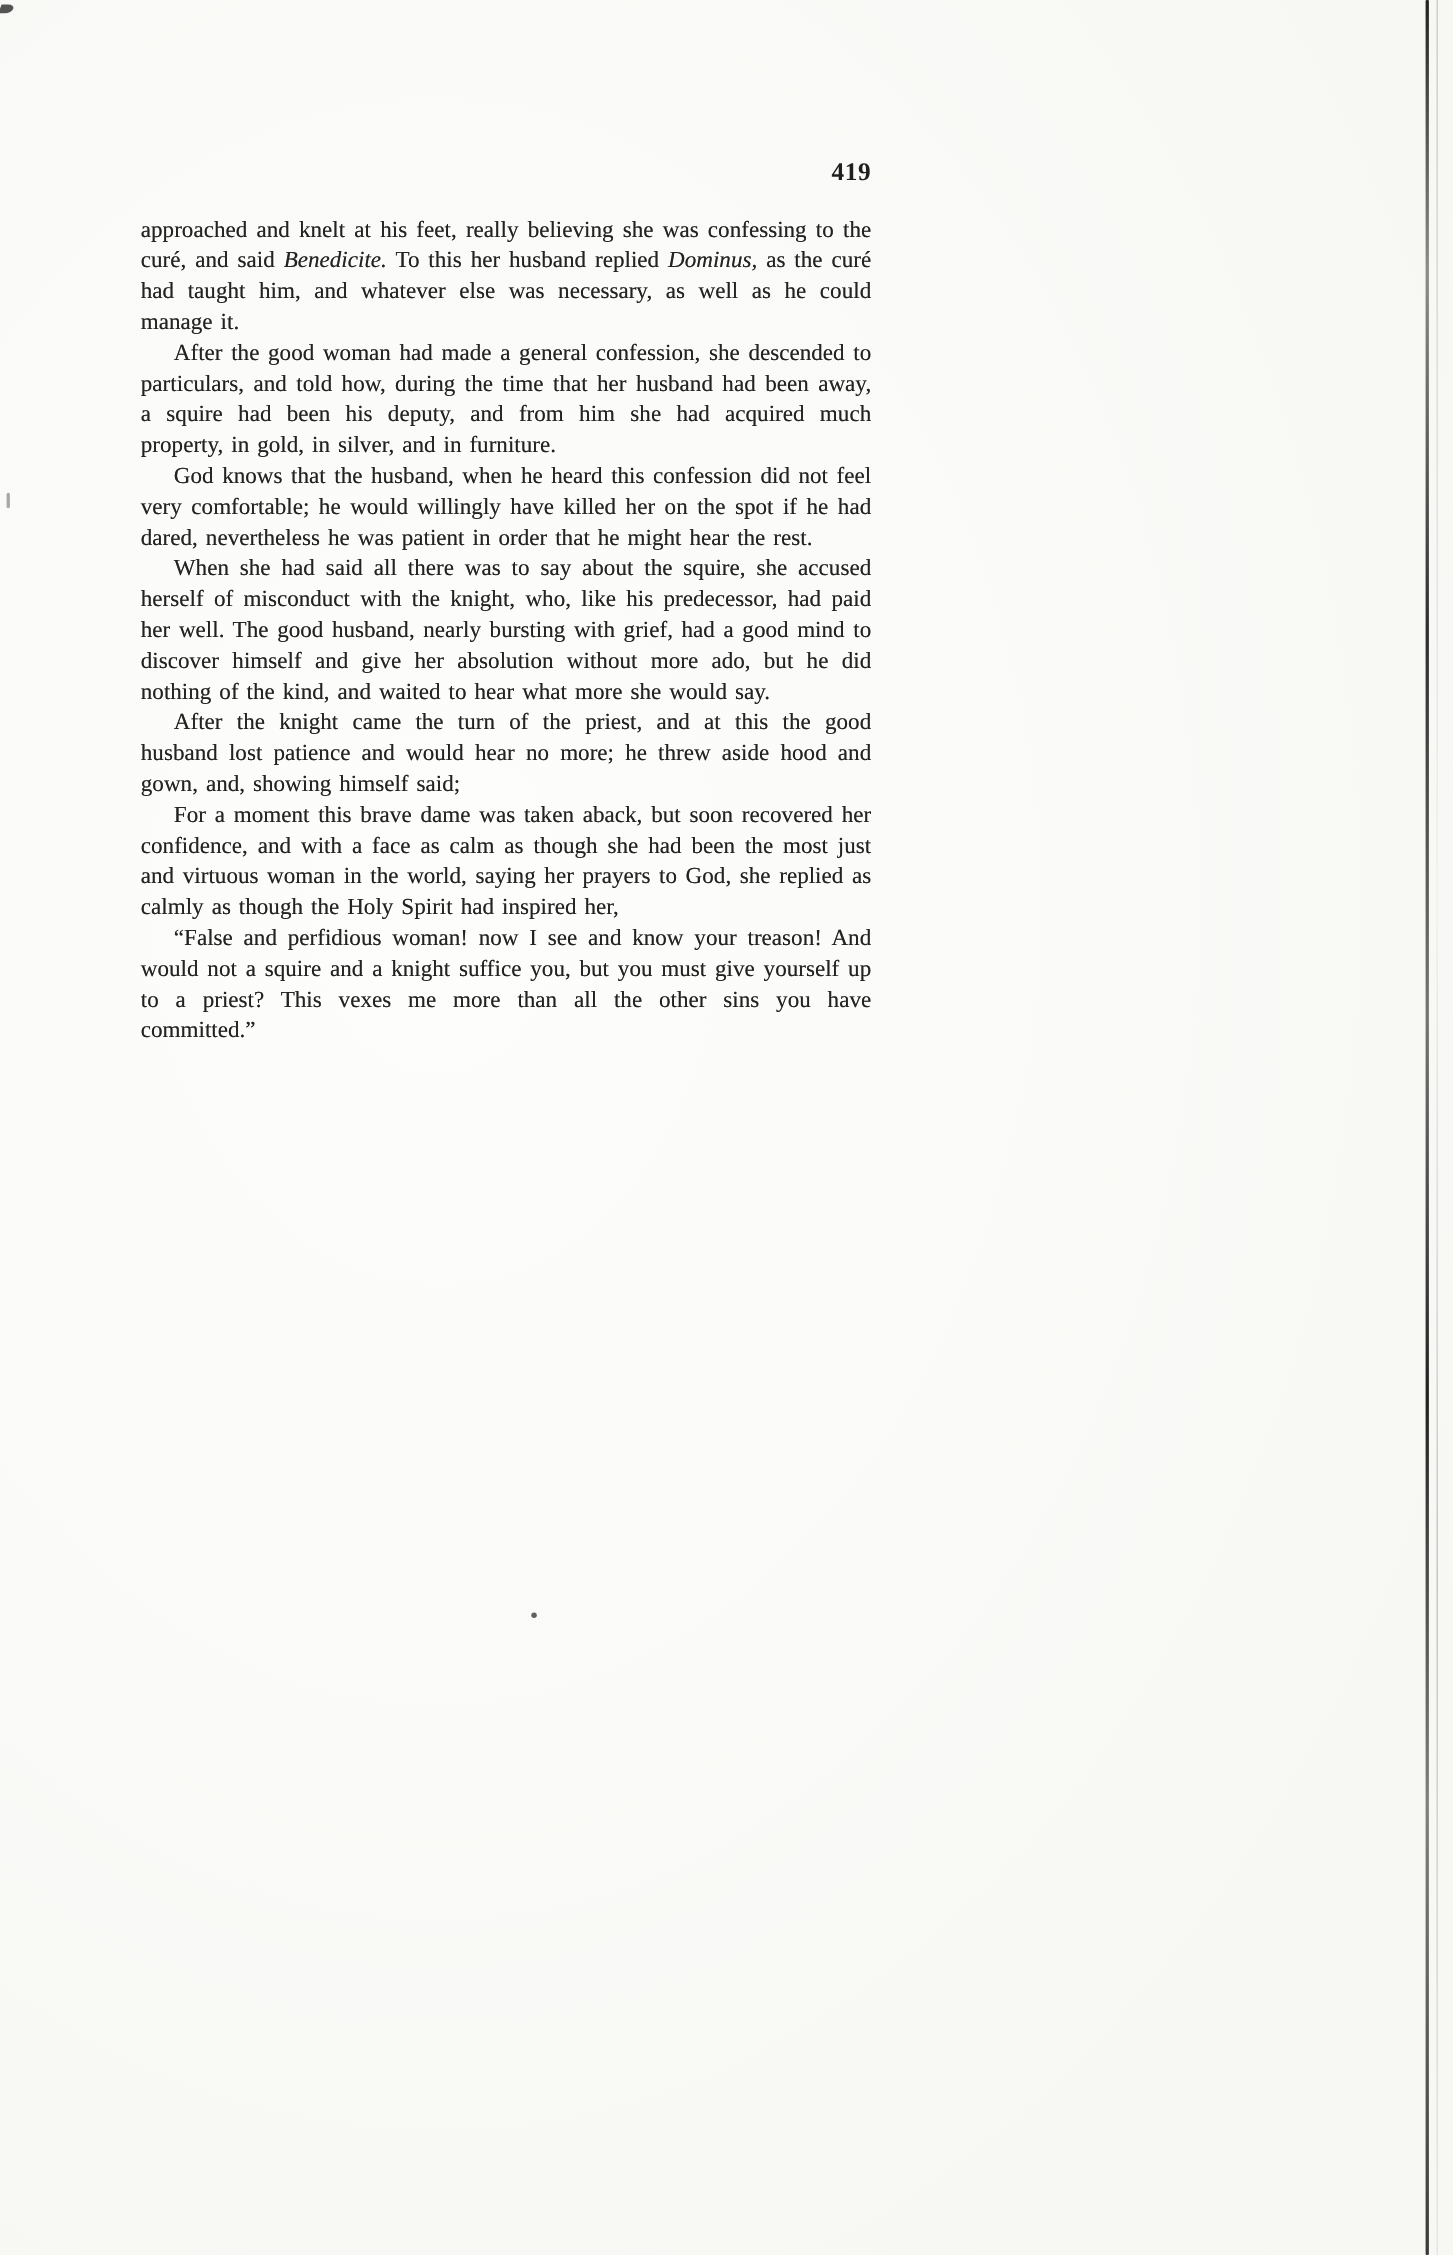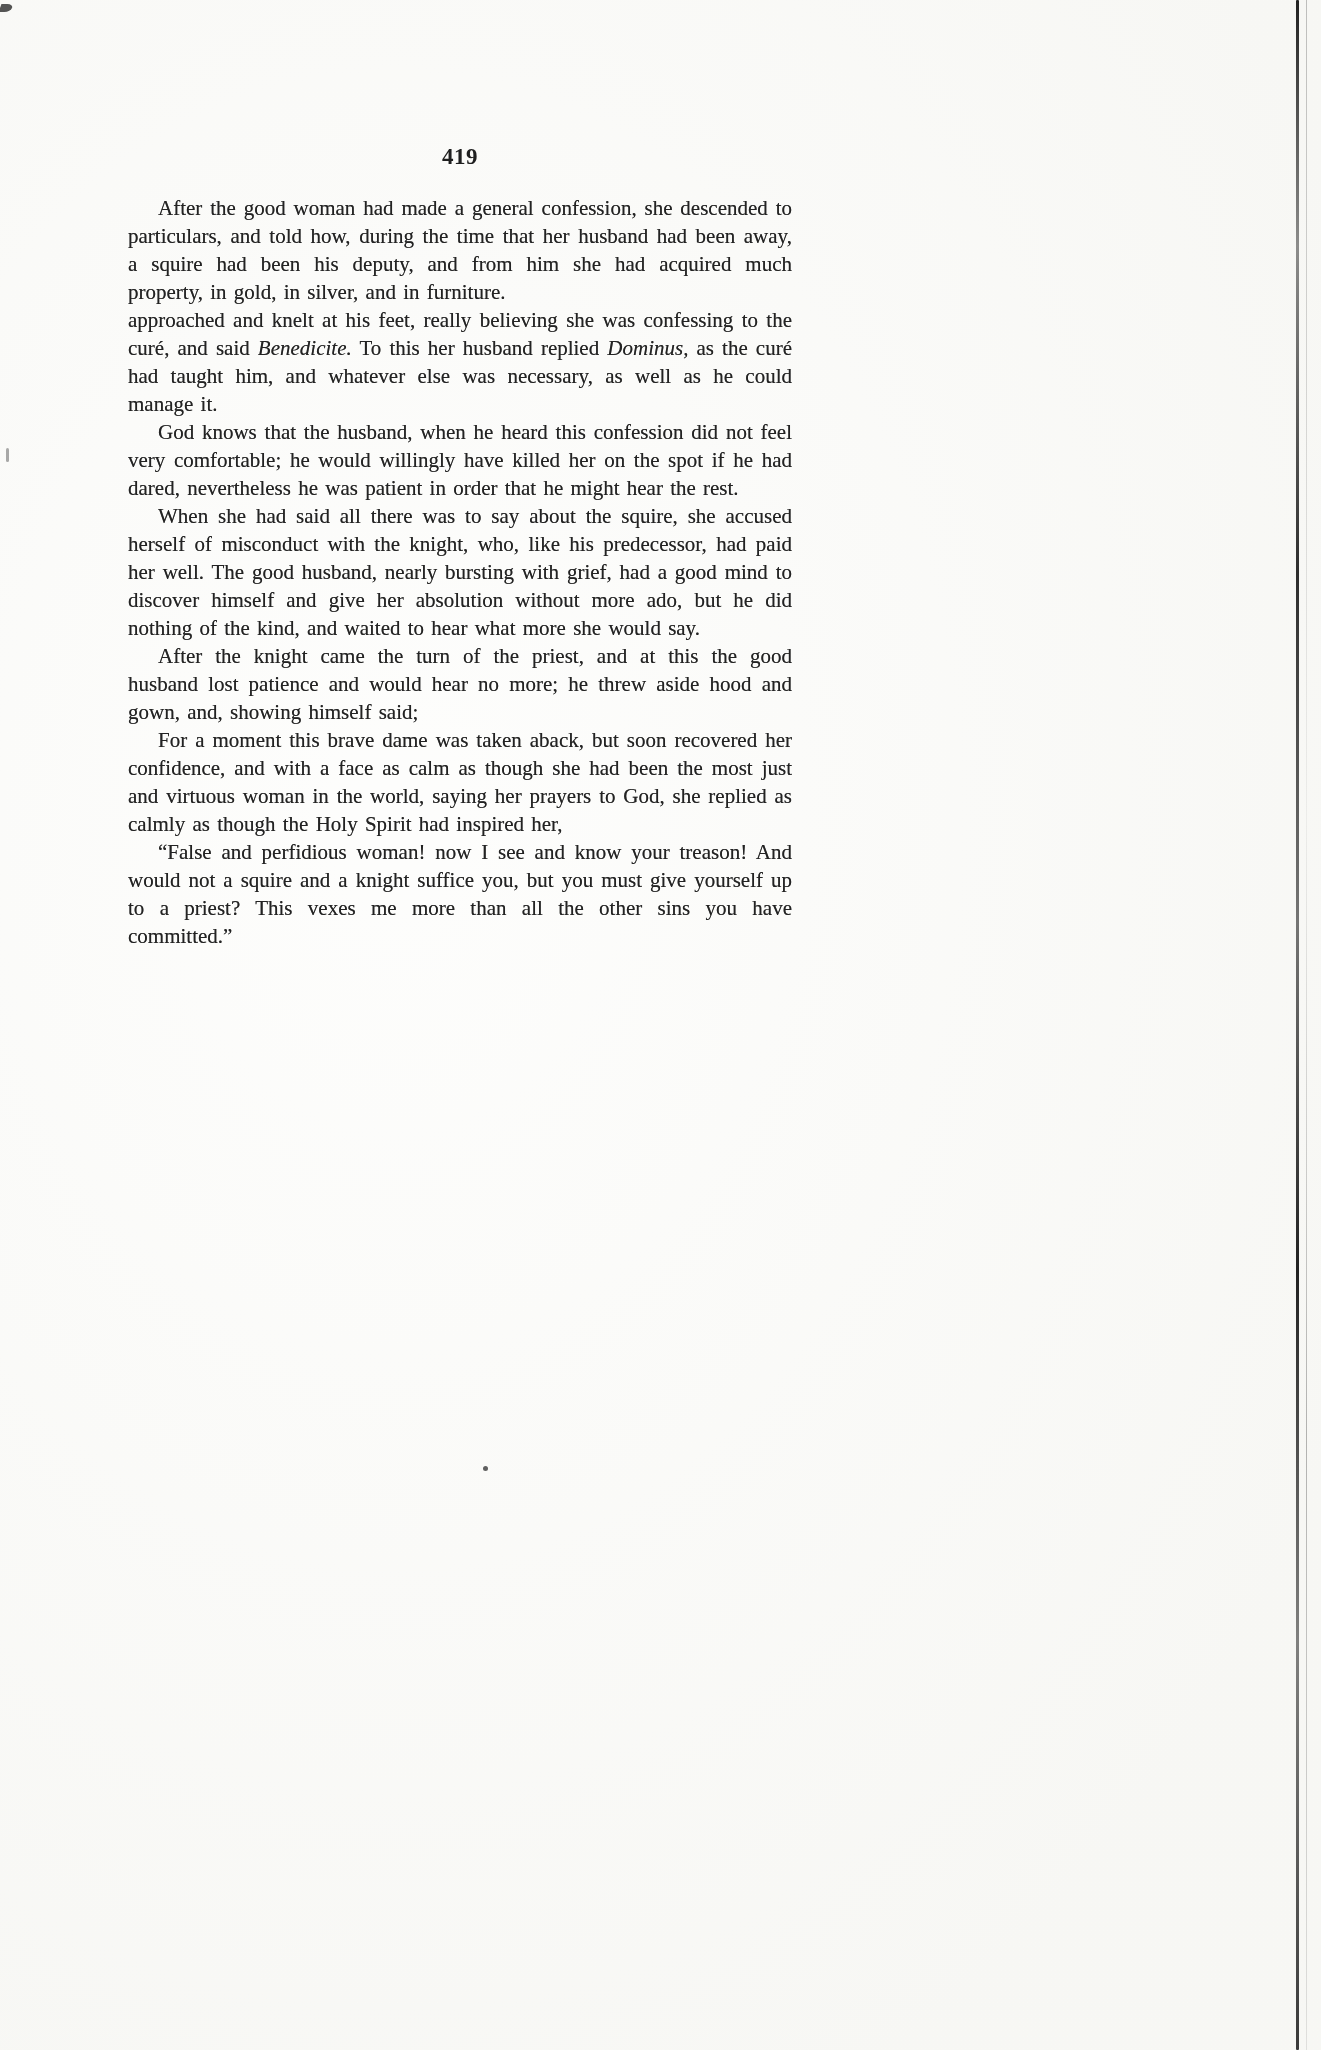--- a/index.html
+++ b/index.html
@@ -19,21 +19,21 @@
     inset: 0;
     background:
       radial-gradient(ellipse at 30% 40%, rgba(255,255,255,0.6), rgba(0,0,0,0.015) 80%),
       #fbfbf8;
   }
   .page-number {
     position: absolute;
     left: 128px;
     top: 144px;
     width: 664px;
-    text-align: center;
+    text-align: right;
     font-size: 23px;
     font-weight: 700;
     color: #1f1f1f;
     letter-spacing: 0.5px;
   }
   .text-block {
     position: absolute;
     left: 128px;
     top: 194px;
     width: 664px;
@@ -114,22 +114,22 @@
   }
 </style>
 </head>
 <body>
 
 <div class="scan-page">
   <div class="corner-mark"></div>
   <div class="speck-2"></div>
   <div class="page-number">419</div>
   <div class="text-block">
+      <p class="para"><span class="">approached and knelt at his feet, really believing she was confessing to the curé, and said </span><span class="italic">Benedicite.</span><span class=""> To this her husband replied </span><span class="italic">Dominus,</span><span class=""> as the curé had taught him, and whatever else was necessary, as well as he could manage it.</span></p>
       <p class="para indent"><span class="">After the good woman had made a general confession, she descended to particulars, and told how, during the time that her husband had been away, a squire had been his deputy, and from him she had acquired much property, in gold, in silver, and in furniture.</span></p>
-      <p class="para"><span class="">approached and knelt at his feet, really believing she was confessing to the curé, and said </span><span class="italic">Benedicite.</span><span class=""> To this her husband replied </span><span class="italic">Dominus,</span><span class=""> as the curé had taught him, and whatever else was necessary, as well as he could manage it.</span></p>
       <p class="para indent"><span class="">God knows that the husband, when he heard this confession did not feel very comfortable; he would willingly have killed her on the spot if he had dared, nevertheless he was patient in order that he might hear the rest.</span></p>
       <p class="para indent"><span class="">When she had said all there was to say about the squire, she accused herself of misconduct with the knight, who, like his predecessor, had paid her well. The good husband, nearly bursting with grief, had a good mind to discover himself and give her absolution without more ado, but he did nothing of the kind, and waited to hear what more she would say.</span></p>
       <p class="para indent"><span class="">After the knight came the turn of the priest, and at this the good husband lost patience and would hear no more; he threw aside hood and gown, and, showing himself said;</span></p>
       <p class="para indent"><span class="">For a moment this brave dame was taken aback, but soon recovered her confidence, and with a face as calm as though she had been the most just and virtuous woman in the world, saying her prayers to God, she replied as calmly as though the Holy Spirit had inspired her,</span></p>
       <p class="para indent"><span class="">“False and perfidious woman! now I see and know your treason! And would not a squire and a knight suffice you, but you must give yourself up to a priest? This vexes me more than all the other sins you have committed.”</span></p>
     </div>
   <div class="speck-1"></div>
   <div class="binding-line"></div>
   <div class="binding-line-faint"></div>
 </div>

